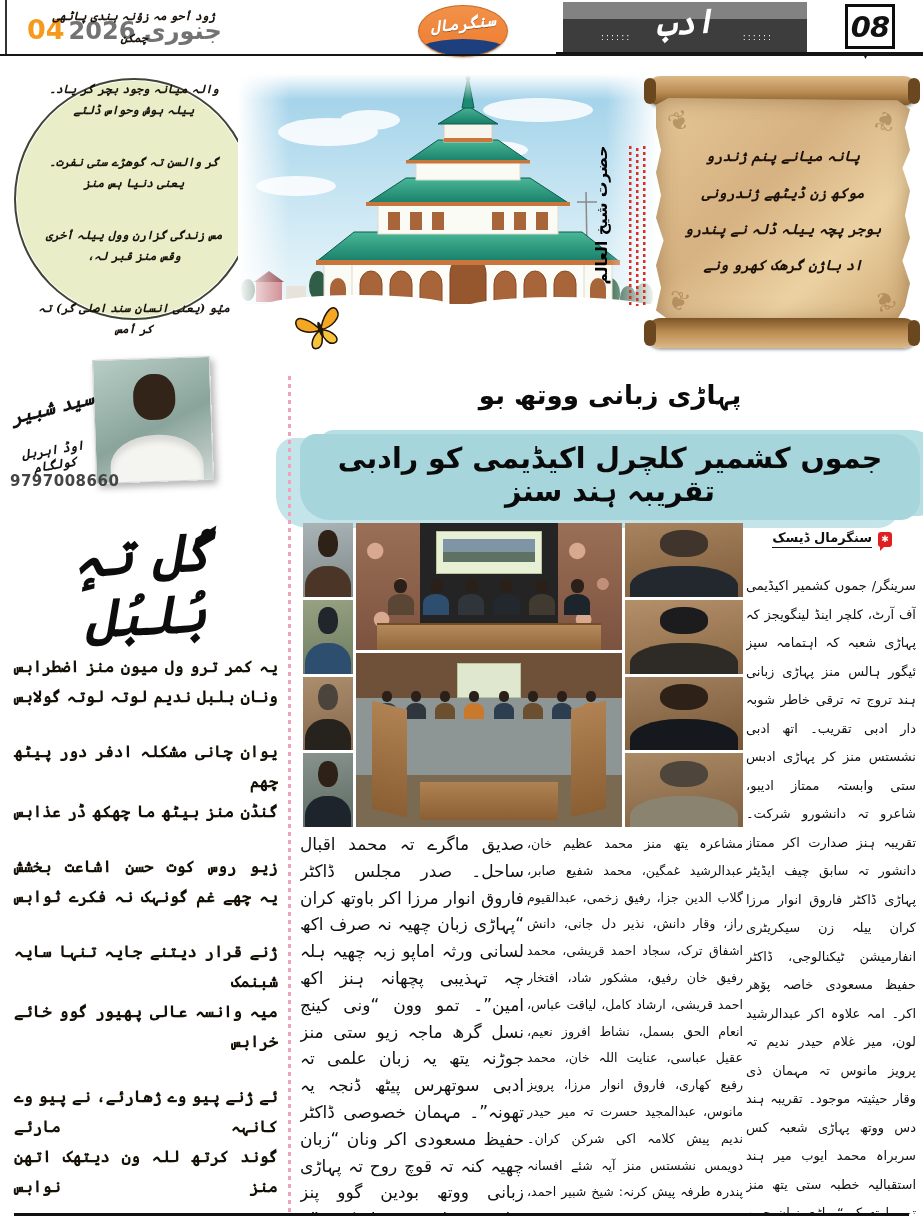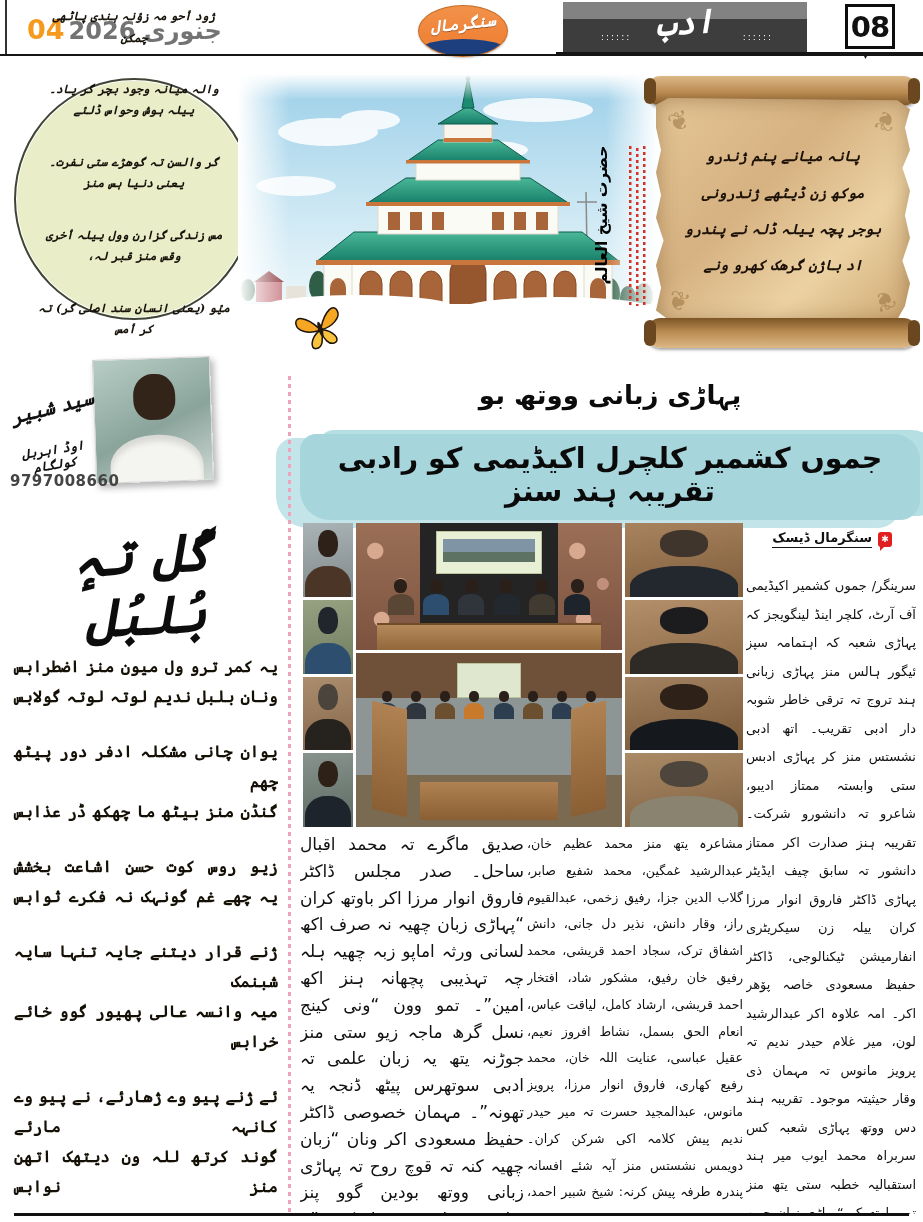--- a/index.html
+++ b/index.html
@@ -22,21 +22,21 @@
   .logo .wave{position:absolute;left:-12%;bottom:-46%;width:124%;height:80%;background:#1d3f7d;border-radius:50% 50% 0 0;}
   .logo .script{position:absolute;left:0;right:0;top:8px;text-align:center;color:#fff;
     font-family:"DejaVu Serif",serif;font-style:italic;font-weight:700;font-size:16px;transform:rotate(-6deg);text-shadow:0 1px 0 rgba(0,0,0,.3);}
   .section-band{position:absolute;left:563px;top:2px;width:244px;height:50px;background:#3d3d3d;}
   .section-band .lite{position:absolute;left:0;top:0;width:100%;height:17px;background:#828282;}
   .section-band .word{position:absolute;left:0;right:0;top:1px;text-align:center;color:#fff;
     font-family:"DejaVu Serif",serif;font-style:italic;font-weight:800;font-size:33px;transform:rotate(-4deg);}
   .section-band .dots{position:absolute;top:30px;color:#fff;font-size:9px;letter-spacing:2px;}
   .section-band .d1{left:38px;} .section-band .d2{right:34px;}
   .pagenum{position:absolute;left:845px;top:4px;width:50px;height:45px;background:#fff;border:3px solid #0d0d0d;
-    display:flex;align-items:center;justify-content:center;font-size:29px;font-weight:800;letter-spacing:-1px;font-family:"DejaVu Sans",sans-serif;}
+    display:flex;align-items:center;justify-content:center;font-size:29px;font-weight:800;letter-spacing:-1px;font-family:"DejaVu Sans",sans-serif;font-style:italic;}
   .pagenum-caret{position:absolute;left:863px;top:50px;font-size:10px;color:#111;}
   .header-rule{position:absolute;left:0;top:54px;width:923px;height:2px;background:#151515;}
   .header-rule-heavy{position:absolute;left:556px;top:52px;width:367px;height:4px;background:#151515;}
 
   
   .quote-circle{
     position:absolute;left:14px;top:78px;width:240px;height:242px;border-radius:50%;
     background:#e9eec9;border:2px solid #3f4437;box-shadow:0 0 0 1px #fff inset;
     display:flex;flex-direction:column;justify-content:center;align-items:center;
     padding:20px 22px;text-align:center;gap:30px;

